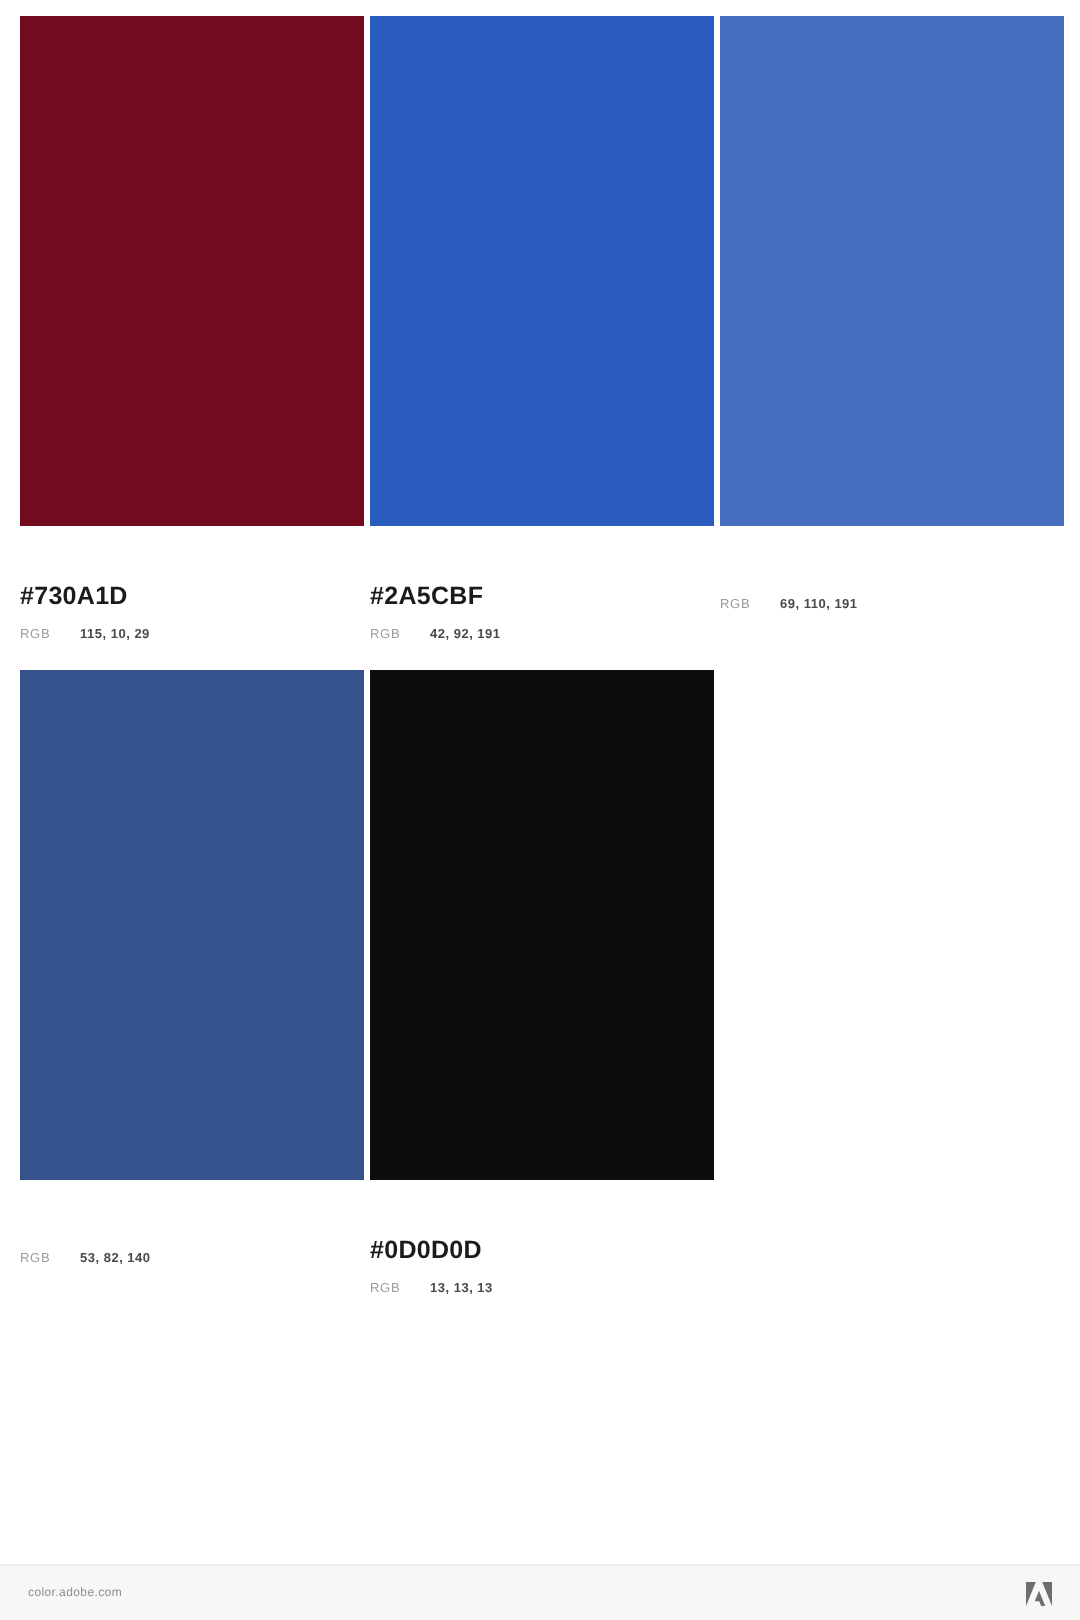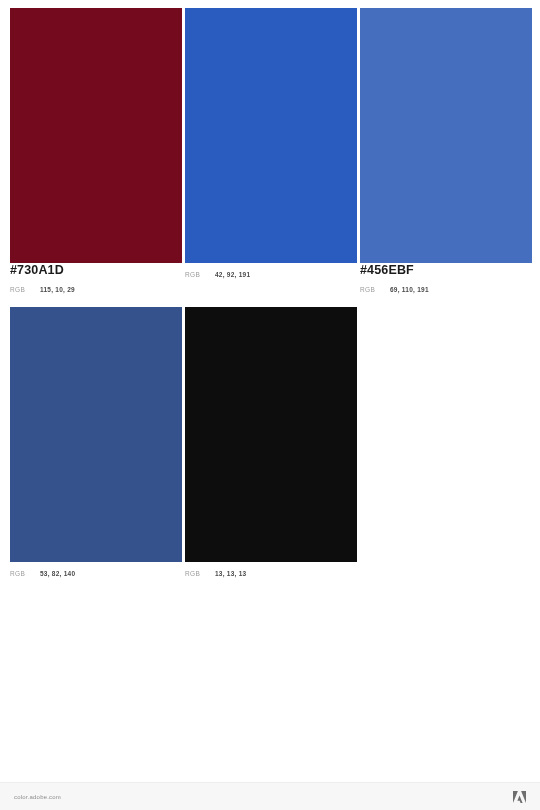--- a/index.html
+++ b/index.html
@@ -40,21 +40,21 @@
     flex: 0 0 172px;
   }
 
   .swatch-chip {
     width: 100%;
     height: 255px;
     display: block;
   }
 
   .swatch-meta {
-    padding-top: 0;
+    padding-top: 28px;
   }
 
   .swatch-hex {
     font-size: 12.5px;
     font-weight: bold;
     color: #1b1b1b;
     letter-spacing: 0.15px;
     line-height: 15px;
   }
 
@@ -122,31 +122,31 @@
           <div class="swatch-rgb-line">
             <span class="rgb-label">RGB</span>
             <span class="rgb-values">115, 10, 29</span>
           </div>
         </div>
       </div>
 
       <div class="swatch-cell">
         <span class="swatch-chip" style="background-color: rgb(42, 92, 191);"></span>
         <div class="swatch-meta">
+          <div class="swatch-hex">#2A5CBF</div>
           <div class="swatch-rgb-line">
             <span class="rgb-label">RGB</span>
             <span class="rgb-values">42, 92, 191</span>
           </div>
         </div>
       </div>
 
       <div class="swatch-cell">
         <span class="swatch-chip" style="background-color: rgb(69, 110, 191);"></span>
         <div class="swatch-meta">
-          <div class="swatch-hex">#456EBF</div>
           <div class="swatch-rgb-line">
             <span class="rgb-label">RGB</span>
             <span class="rgb-values">69, 110, 191</span>
           </div>
         </div>
       </div>
     </div>
 
     <div class="swatch-row">
       <div class="swatch-cell">
@@ -155,20 +155,21 @@
           <div class="swatch-rgb-line">
             <span class="rgb-label">RGB</span>
             <span class="rgb-values">53, 82, 140</span>
           </div>
         </div>
       </div>
 
       <div class="swatch-cell">
         <span class="swatch-chip" style="background-color: rgb(13, 13, 13);"></span>
         <div class="swatch-meta">
+          <div class="swatch-hex">#0D0D0D</div>
           <div class="swatch-rgb-line">
             <span class="rgb-label">RGB</span>
             <span class="rgb-values">13, 13, 13</span>
           </div>
         </div>
       </div>
     </div>
 
   </div>
 

